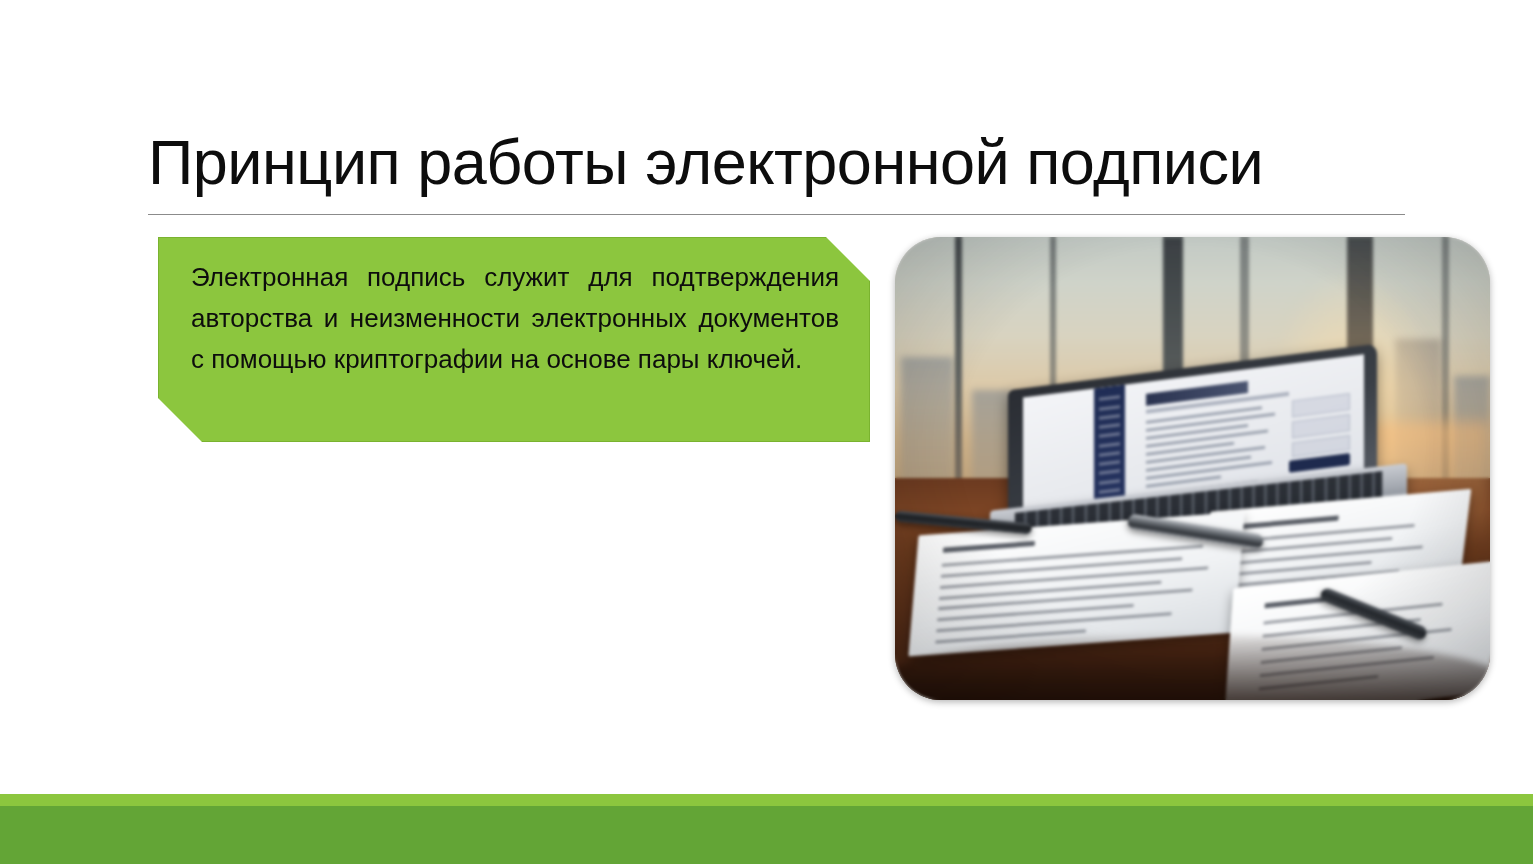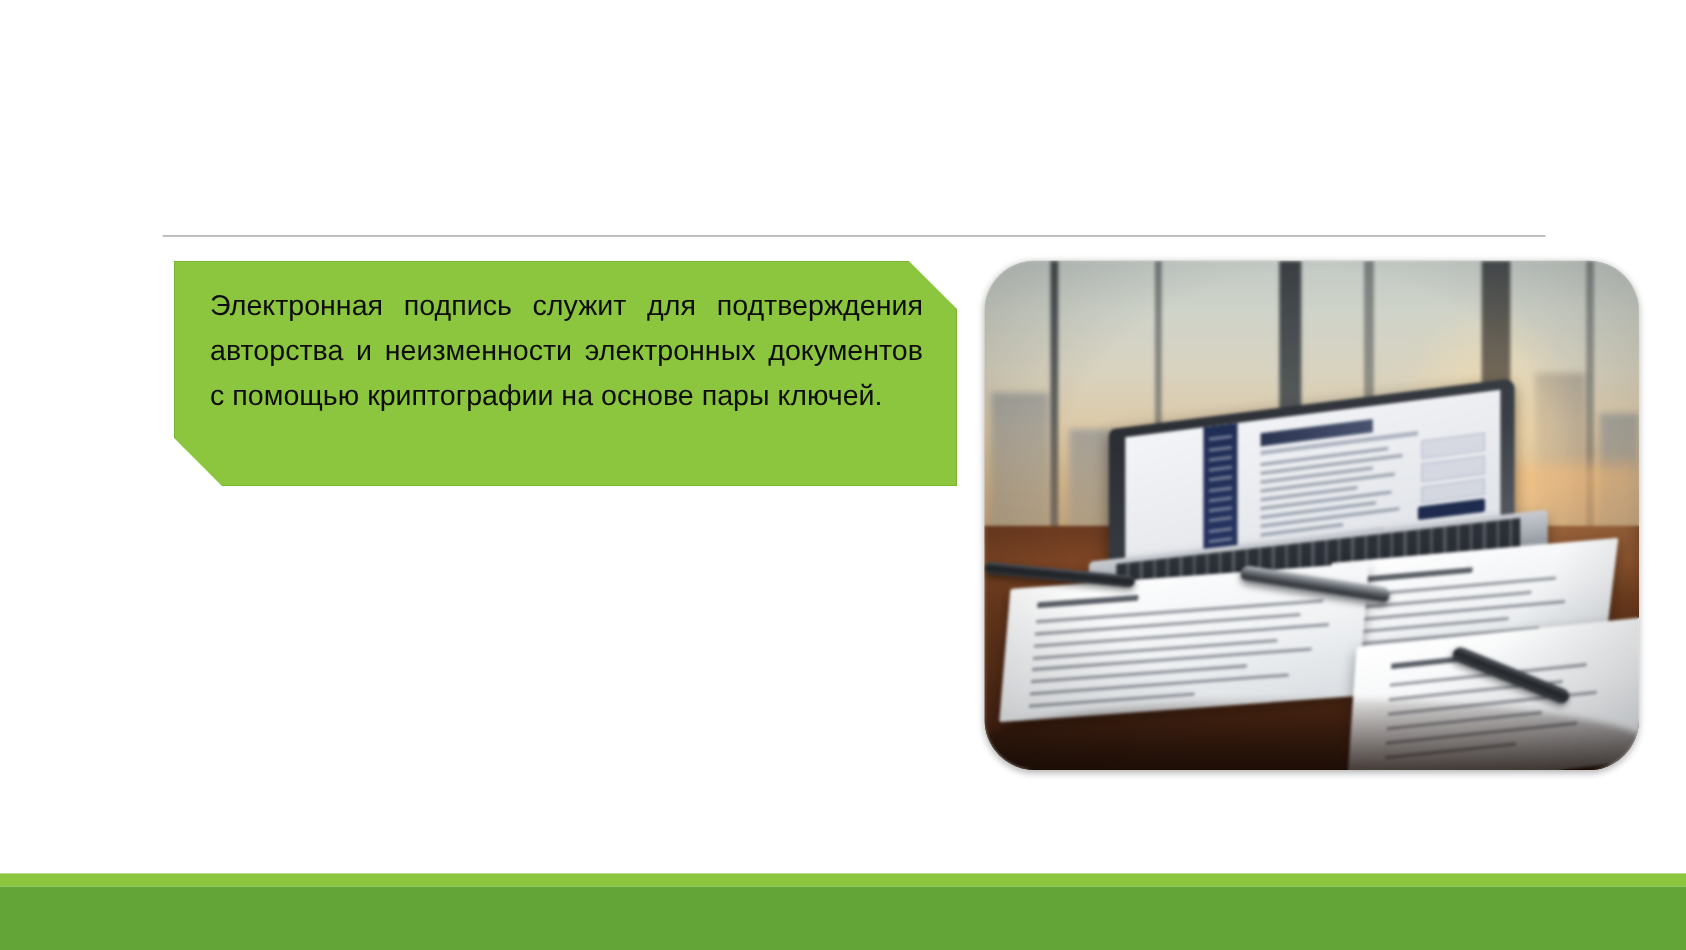--- a/index.html
+++ b/index.html
@@ -354,20 +354,21 @@
     top: 806px;
     height: 58px;
     background: #63a536;
   }
 </style>
 </head>
 <body>
 
 <div class="slide">
 
+  <h1 class="title">Принцип работы электронной подписи</h1>
 
   <div class="title-rule"></div>
 
   <div class="callout callout-1">
     <div class="callout-text">Электронная подпись служит для подтверждения авторства и неизменности электронных документов с помощью криптографии на основе пары ключей.</div>
   </div>
 
 
   <div class="photo-frame">
     <div class="photo">

